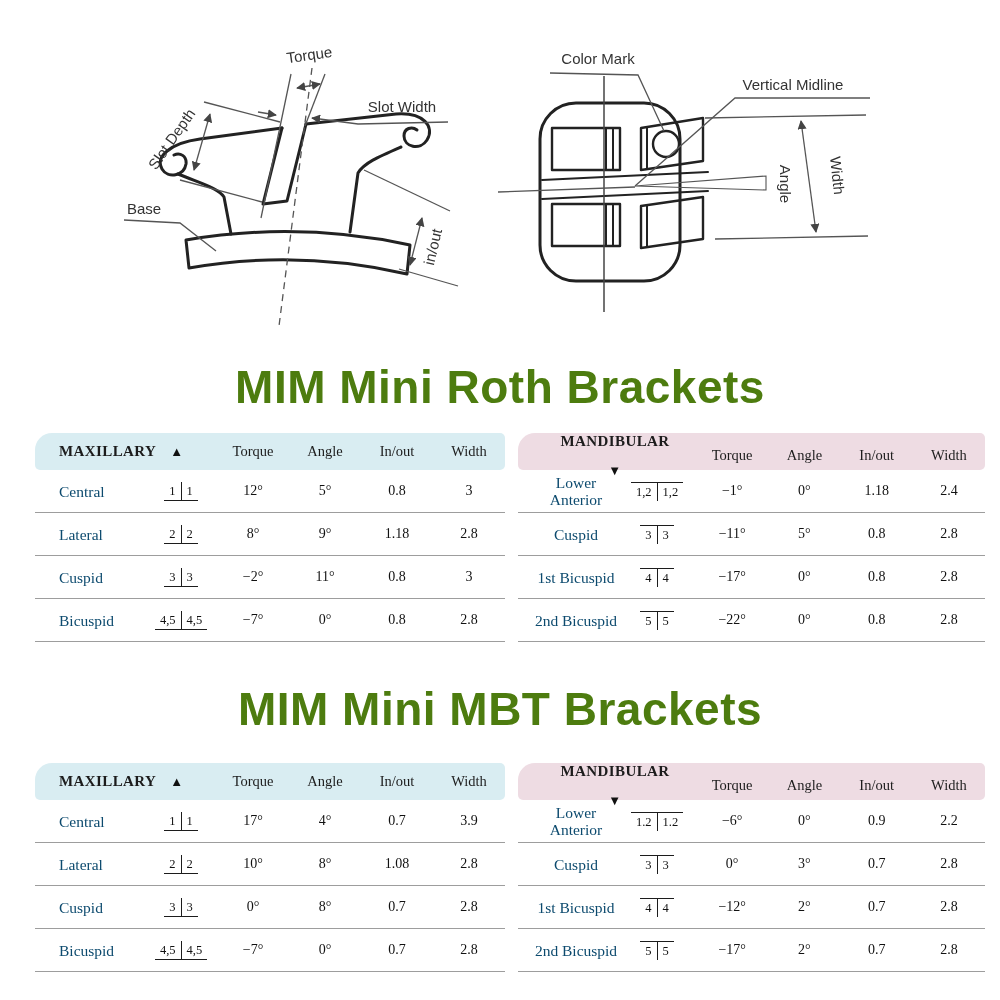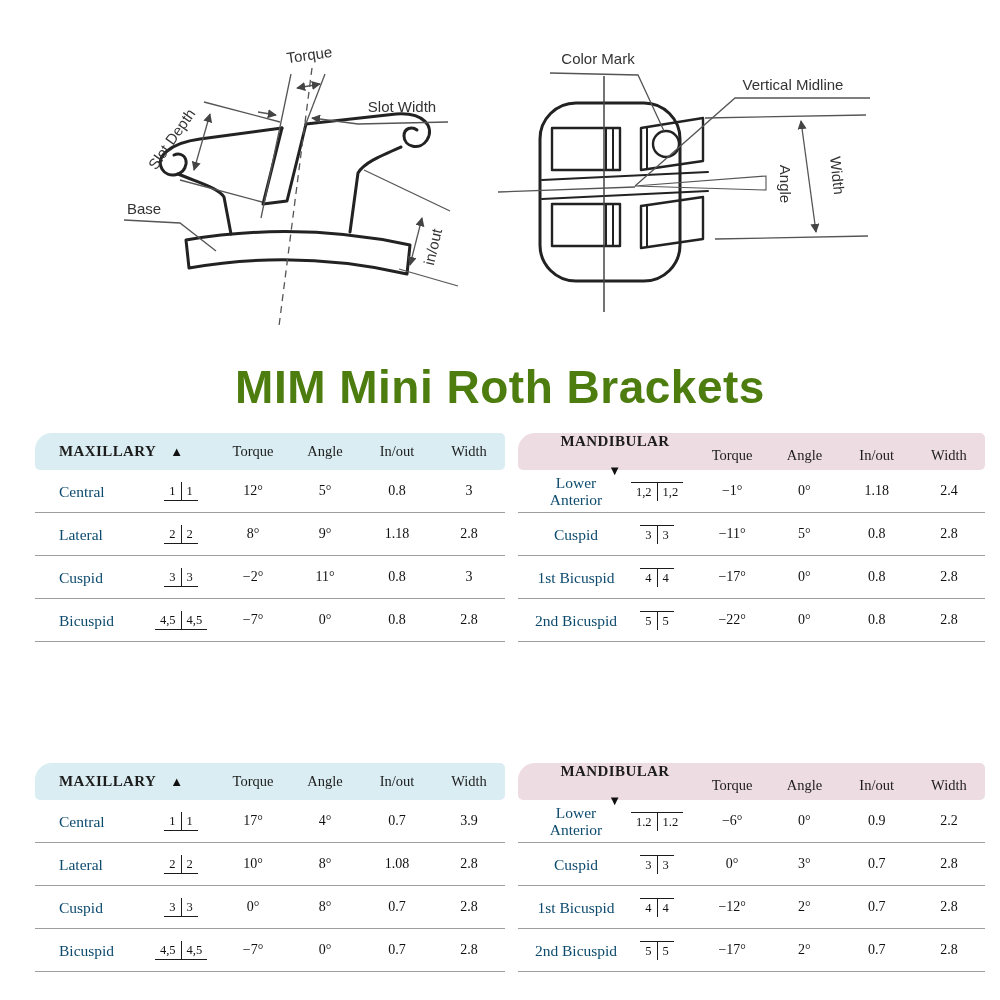--- a/index.html
+++ b/index.html
@@ -123,20 +123,21 @@
       <path d="M 217 221 L 370 218"></path>
       <path d="M 303 103 L 318 214" marker-start="url(#aR)" marker-end="url(#aR)"></path>
     </g>
     <text x="100" y="46" text-anchor="middle">Color Mark</text>
     <text x="295" y="72" text-anchor="middle">Vertical Midline</text>
     <text x="282" y="166" text-anchor="middle" transform="rotate(90 282 166)">Angle</text>
     <text x="334" y="158" text-anchor="middle" transform="rotate(84 334 158)">Width</text>
   </svg>
 
   <div id="roth-title" class="section-title">MIM Mini Roth Brackets</div>
+  <div id="mbt-title" class="section-title">MIM Mini MBT Brackets</div>
 
   <div id="roth-max" class="tbl left">
     <div class="thead max">
       <div class="th-name">
         <span>MAXILLARY</span>
         <span class="tri">▲</span>
       </div>
       <div class="th">Torque</div>
       <div class="th">Angle</div>
       <div class="th">In/out</div>

